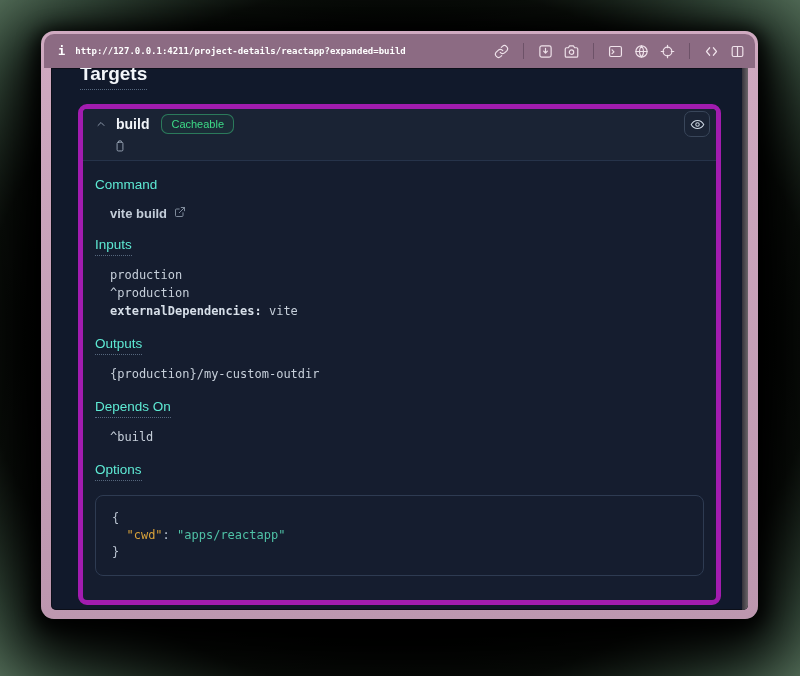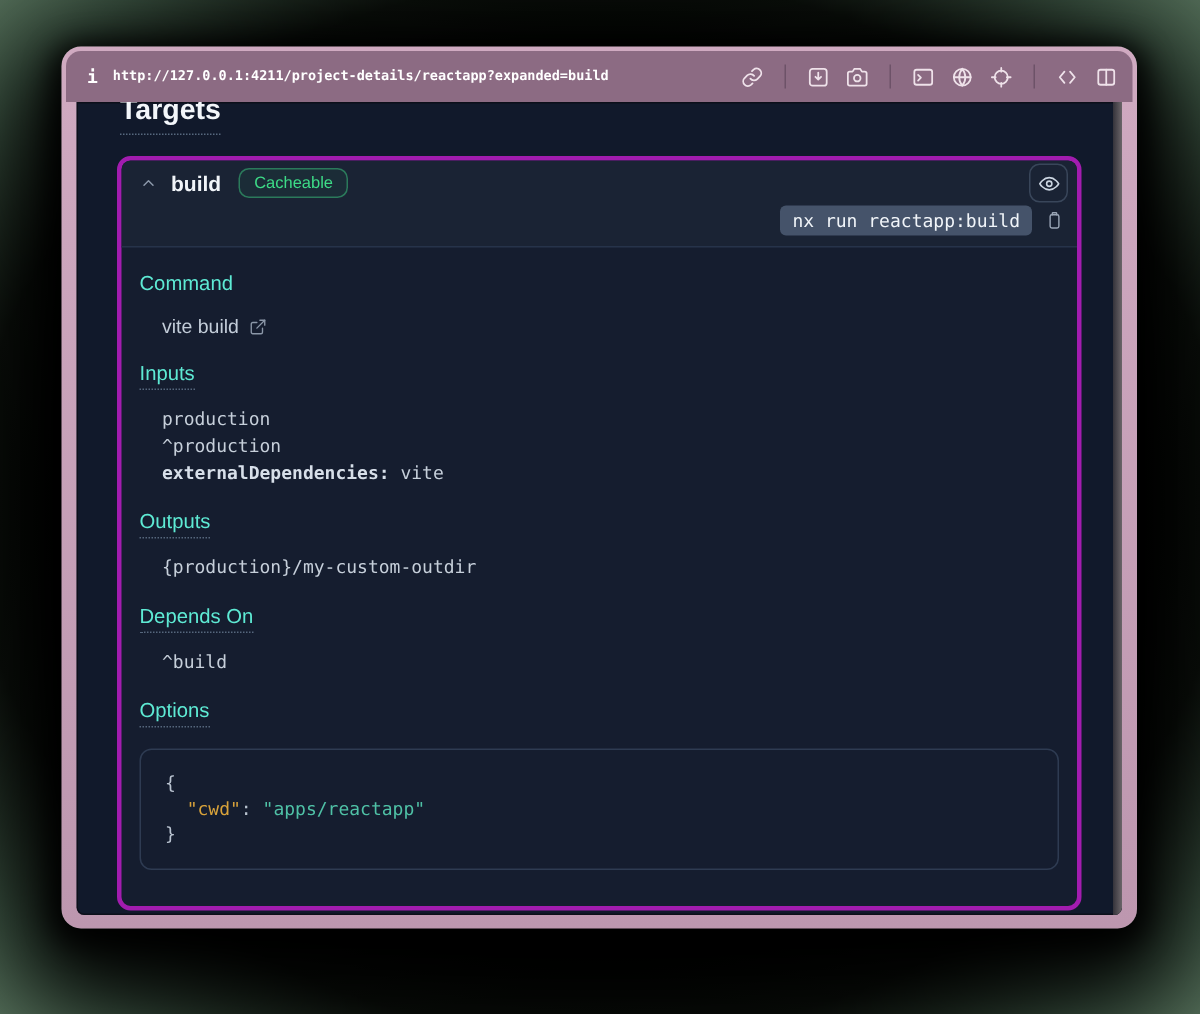--- a/index.html
+++ b/index.html
@@ -41,21 +41,21 @@
   }
   .scrollbar{ position:absolute; right:0; top:0; bottom:0; width:6px;
     background:linear-gradient(90deg,#34323a,#6b6569); }
   .page{ padding:0 27px; margin-top:-5px; }
   .page-heading{
     font-size:19px; font-weight:700; color:#f3f6fa; margin-left:2px;
   }
   .page-heading .dotted-u{ display:inline-block; border-bottom:1px dotted #57687e; padding-bottom:4px; }
   
   .card{
-    border:3px solid #a21caf; border-radius:9px; background:#151d2f;
+    border:5px solid #a21caf; border-radius:9px; background:#151d2f;
     margin-top:14px; overflow:hidden;
   }
   .card-head{ background:#1a2334; border-bottom:1px solid #26334a; }
   .head-row{ display:flex; align-items:center; height:30px; padding:0 6px 0 12px; }
   .chev{ width:12px; height:12px; stroke:#8a96a8; stroke-width:2; fill:none; stroke-linecap:round; stroke-linejoin:round; margin-right:9px; cursor:pointer; }
   .t-name{ font-size:14px; font-weight:700; color:#f1f5f9; }
   .badge{
     margin-left:12px; font-size:11px; color:#3ddb87;
     border:1px solid rgba(61,219,135,0.45); background:rgba(47,158,99,0.08);
     border-radius:7px; padding:2px 9px; line-height:14px;
@@ -72,21 +72,21 @@
     margin-left:auto; font-family:"DejaVu Sans Mono",monospace; font-size:12px;
     color:#f1f5f9; background:#45536a; border-radius:4px; padding:3px 8px; white-space:nowrap;
   }
   .copy-btn{ background:none; border:none; padding:0; margin:0 2px 0 8px; cursor:pointer; display:flex; }
   .copy-btn svg{ width:14px; height:14px; stroke:#9aa6b6; stroke-width:1.6; fill:none; stroke-linecap:round; stroke-linejoin:round; }
   
   .card-body{ padding:10px 12px 24px; }
   .sec-h{ font-size:13.5px; font-weight:500; color:#5eead4; margin-top:16px; }
   .sec-h:first-child{ margin-top:6px; }
   .sec-h .dotted-u{ display:inline-block; border-bottom:1px dotted #56677d; padding-bottom:3px; }
-  .row-item{ margin:14px 0 0 15px; font-size:13px; color:#c3cdd9; display:flex; align-items:center; gap:7px; }
+  .row-item{ margin:14px 0 0 15px; font-size:13px; color:#c3cdd9; display:flex; align-items:flex-start; gap:7px;font-weight:bold; }
   .ext-link{ background:none;border:none;padding:0;cursor:pointer;display:flex; }
   .ext-link svg{ width:12px; height:12px; stroke:#8b97a8; stroke-width:1.8; fill:none; stroke-linecap:round; stroke-linejoin:round; }
   .mono-item{
     margin-left:15px; font-family:"DejaVu Sans Mono",monospace; font-size:12px;
     line-height:18px; color:#c6cfda; white-space:pre;
   }
   .mono-item.first{ margin-top:10px; }
   .mono-item b{ font-weight:700; color:#d7dfe9; }
   .code-block{
     margin-top:14px; border:1px solid #2e3b52; border-radius:8px;
@@ -175,21 +175,20 @@
               <span class="t-name">build</span>
               <span class="badge">Cacheable</span>
               <button class="eye-btn">
                 <svg viewBox="0 0 24 24">
                     <path d="M2 12s3.5-6.5 10-6.5S22 12 22 12s-3.5 6.5-10 6.5S2 12 2 12z"></path>
                     <circle cx="12" cy="12" r="2.8"></circle>
                   </svg>
               </button>
             </div>
             <div class="sub-row">
-              <span class="chip">nx run reactapp:build</span>
               <button class="copy-btn">
                 <svg viewBox="0 0 24 24">
                     <rect x="7" y="5.5" width="10" height="15" rx="2"></rect>
                     <path d="M9.5 5.5V4a.8.8 0 0 1 .8-.8h3.4a.8.8 0 0 1 .8.8v1.5"></path>
                   </svg>
               </button>
             </div>
           </div>
 
           <div class="card-body">

